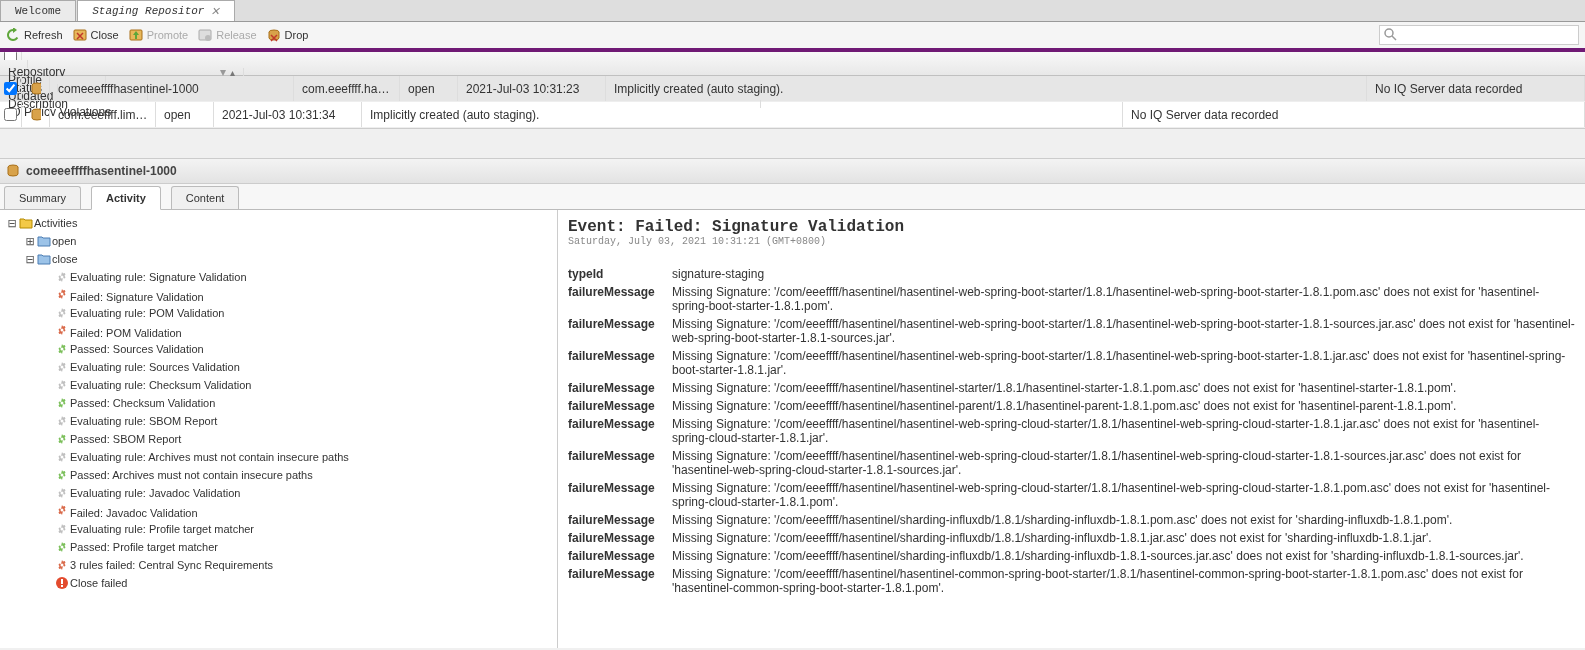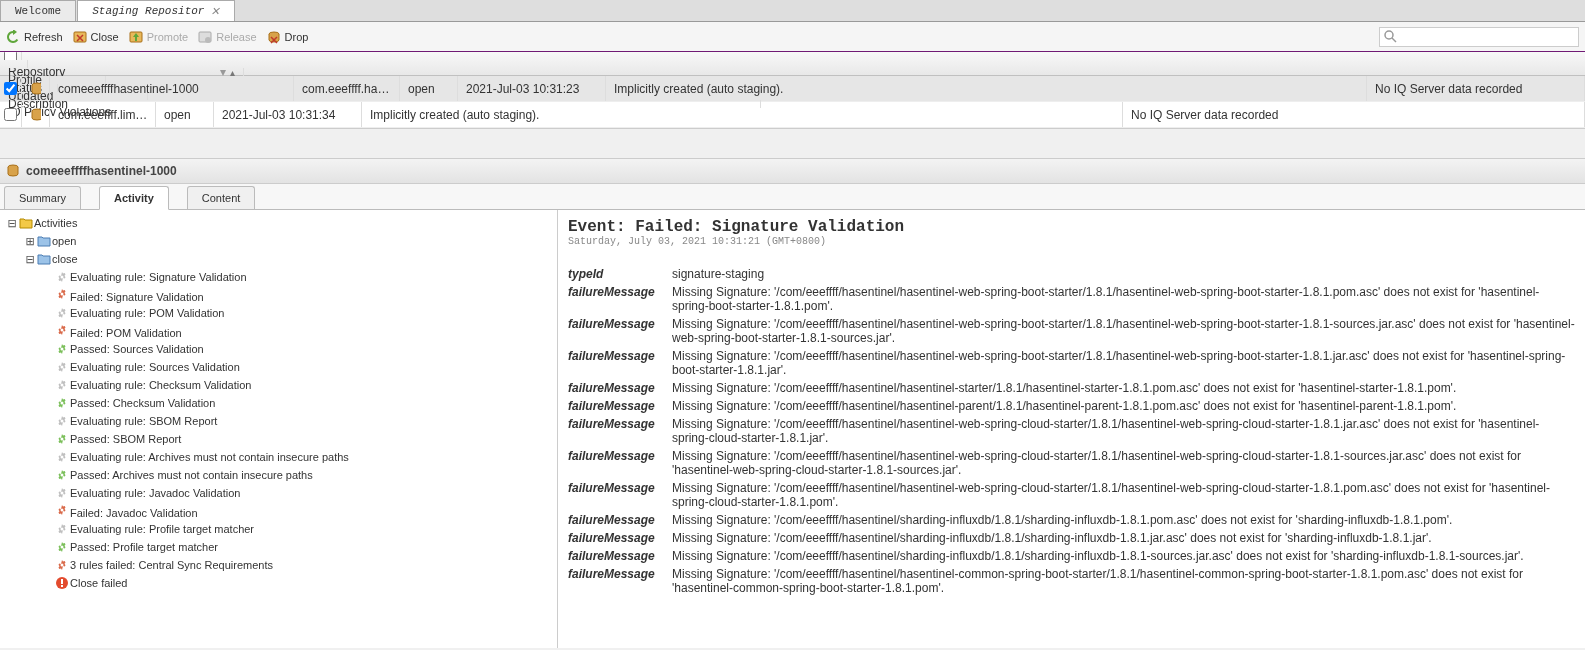--- a/index.html
+++ b/index.html
@@ -5,21 +5,21 @@
   * { box-sizing: border-box; margin: 0; padding: 0; }
   body { font-family: Arial, Helvetica, sans-serif; font-size: 12px; color: #333; background: #f0f0f0; width: 1585px; height: 650px; overflow: hidden; }
   
   
   .tabs-bar { height: 22px; background: #dedede; border-bottom: 1px solid #999; display: flex; align-items: flex-end; }
   .tab { height: 21px; padding: 3px 14px; background: #ebebeb; border: 1px solid #aaa; border-bottom: none; font-family: "Courier New", monospace; font-size: 11px; display: flex; align-items: center; gap: 6px; margin-right: 1px; }
   .tab.active { background: #fff; font-style: italic; }
   .tab .close { color: #888; font-size: 11px; }
   
   
-  .toolbar { height: 30px; background: #f5f5f5; border-bottom: 1px solid #701a75; display: flex; align-items: center; padding: 0 6px; gap: 10px; }
+  .toolbar { height: 30px; background: #f5f5f5; border-bottom: 4px solid #701a75; display: flex; align-items: center; padding: 0 6px; gap: 10px; }
   .toolbar .btn { display: flex; align-items: center; gap: 4px; color: #333; font-size: 11px; cursor: pointer; }
   .toolbar .btn.disabled { color: #aaa; }
   .toolbar .icon { width: 14px; height: 14px; display: inline-block; }
   .toolbar .spacer { flex: 1; }
   .search { width: 200px; height: 20px; border: 1px solid #ccc; background: #fff; display: flex; align-items: center; padding: 0 4px; gap: 4px; }
   .search input { border: none; outline: none; flex: 1; font-size: 11px; }
   
   
   .grid { background: #fff; }
   .grid-header { display: flex; height: 24px; background: linear-gradient(#f8f8f8,#e8e8e8); border-bottom: 1px solid #c0c0c0; flex-direction: column; }
@@ -36,36 +36,36 @@
   .col-iq { flex: 1; }
   .sort-asc::after { content: " ▴"; color: #777; font-size: 10px; }
   .dd { margin-left: auto; color: #999; }
   
   
   .panel-gap { height: 30px; background: #f0f0f0; border-top: 1px solid #ccc; }
   .panel-header { height: 26px; background: linear-gradient(#f3f3f3,#e3e3e3); border-top: 1px solid #ccc; border-bottom: 1px solid #ccc; display: flex; align-items: center; padding: 0 6px; gap: 6px; font-weight: bold; color: #444; }
   
   
   .subtabs { height: 26px; background: #f7f7f7; display: flex; align-items: flex-end; border-bottom: 1px solid #bbb; padding-left: 4px; }
-  .subtab { padding: 5px 14px; border: 1px solid #bbb; border-bottom: none; margin-right: 18px; background: #f0f0f0; font-size: 11px; border-radius: 3px 3px 0 0; }
+  .subtab { padding: 5px 14px; border: 1px solid #bbb; border-bottom: none; margin-right: 10px; background: #f0f0f0; font-size: 11px; border-radius: 3px 3px 0 0; }
   .subtab.active { background: #fff; font-weight: bold; border-bottom: 1px solid #fff; margin-bottom: -1px; }
   
   
   .bottom { display: flex; height: 438px; }
   .tree-panel { width: 558px; background: #fff; border-right: 1px solid #ccc; overflow: auto; padding: 4px 0; }
   .tree-item { display: flex; align-items: center; height: 18px; font-size: 11px; padding-right: 6px; white-space: nowrap; }
   .tree-item .pad { display: inline-block; }
   .tree-item .tgl { width: 12px; color: #555; text-align: center; }
   .tree-item .ic { width: 16px; height: 14px; display: inline-flex; align-items: center; justify-content: center; }
   
   .detail-panel { flex: 1; background: #fff; overflow: auto; padding: 8px 10px; font-family: "Courier New", monospace; font-size: 12px; }
   .ev-title { font-size: 16px; font-weight: bold; font-family: "Courier New", monospace; }
   .ev-date { font-size: 10px; color: #888; margin-bottom: 20px; }
   .kv { display: flex; margin: 4px 0; gap: 12px; }
-  .kv .k { font-weight: bold; width: 92px; flex-shrink: 0; font-family: Arial, sans-serif; font-size: 12px; font-style: italic; }
+  .kv .k { font-weight: bold; width: 92px; flex-shrink: 0; font-family: Arial, sans-serif; font-size: 12px; }
   .kv .v { font-family: Liberation Sans, sans-serif; font-size: 12px; line-height: 14px; }
   
   
   svg { display: block; }
   .folder-icon { fill: #f3c947; stroke: #b58a00; }
   .gear-icon { fill: #bfbfbf; }
   .gear-red { fill: #d96a4a; }
   .gear-green { fill: #7bbf5a; }
   .cyl-icon { fill: #d8a24a; stroke: #a86f18; }
 </style>

